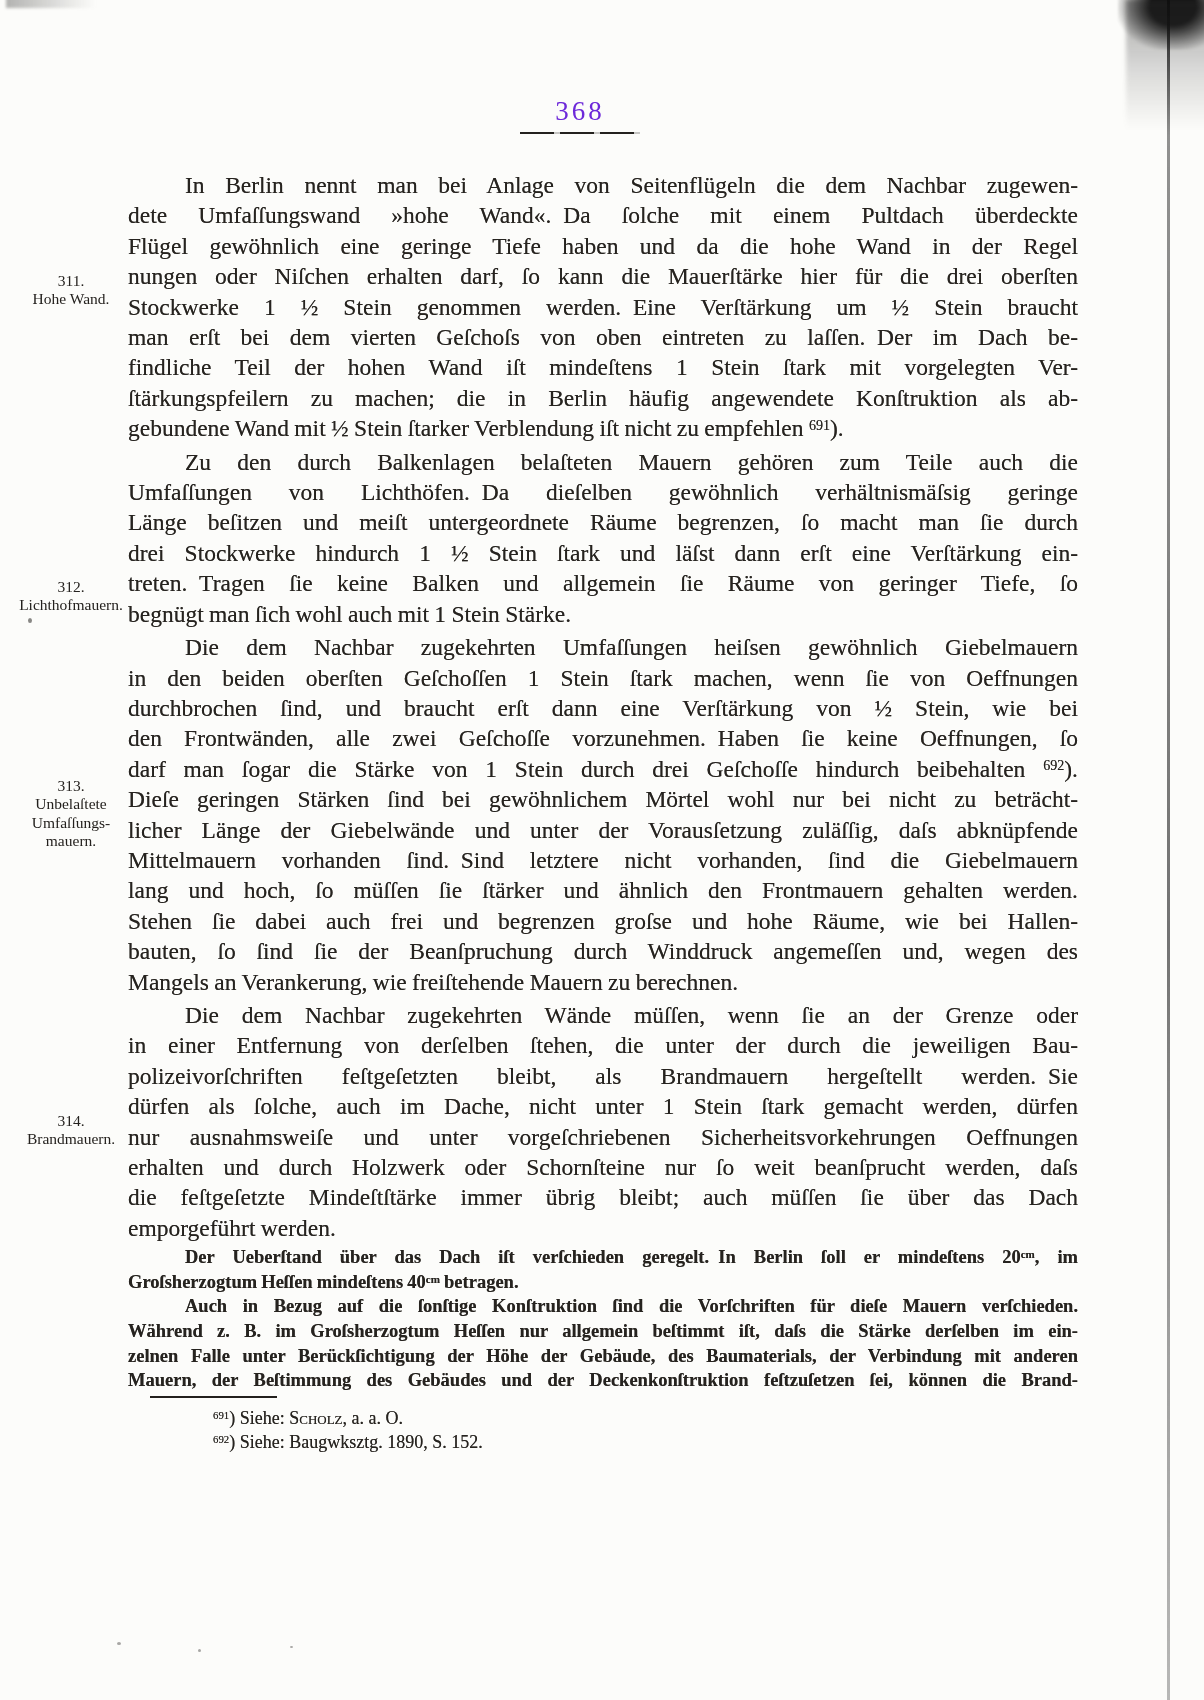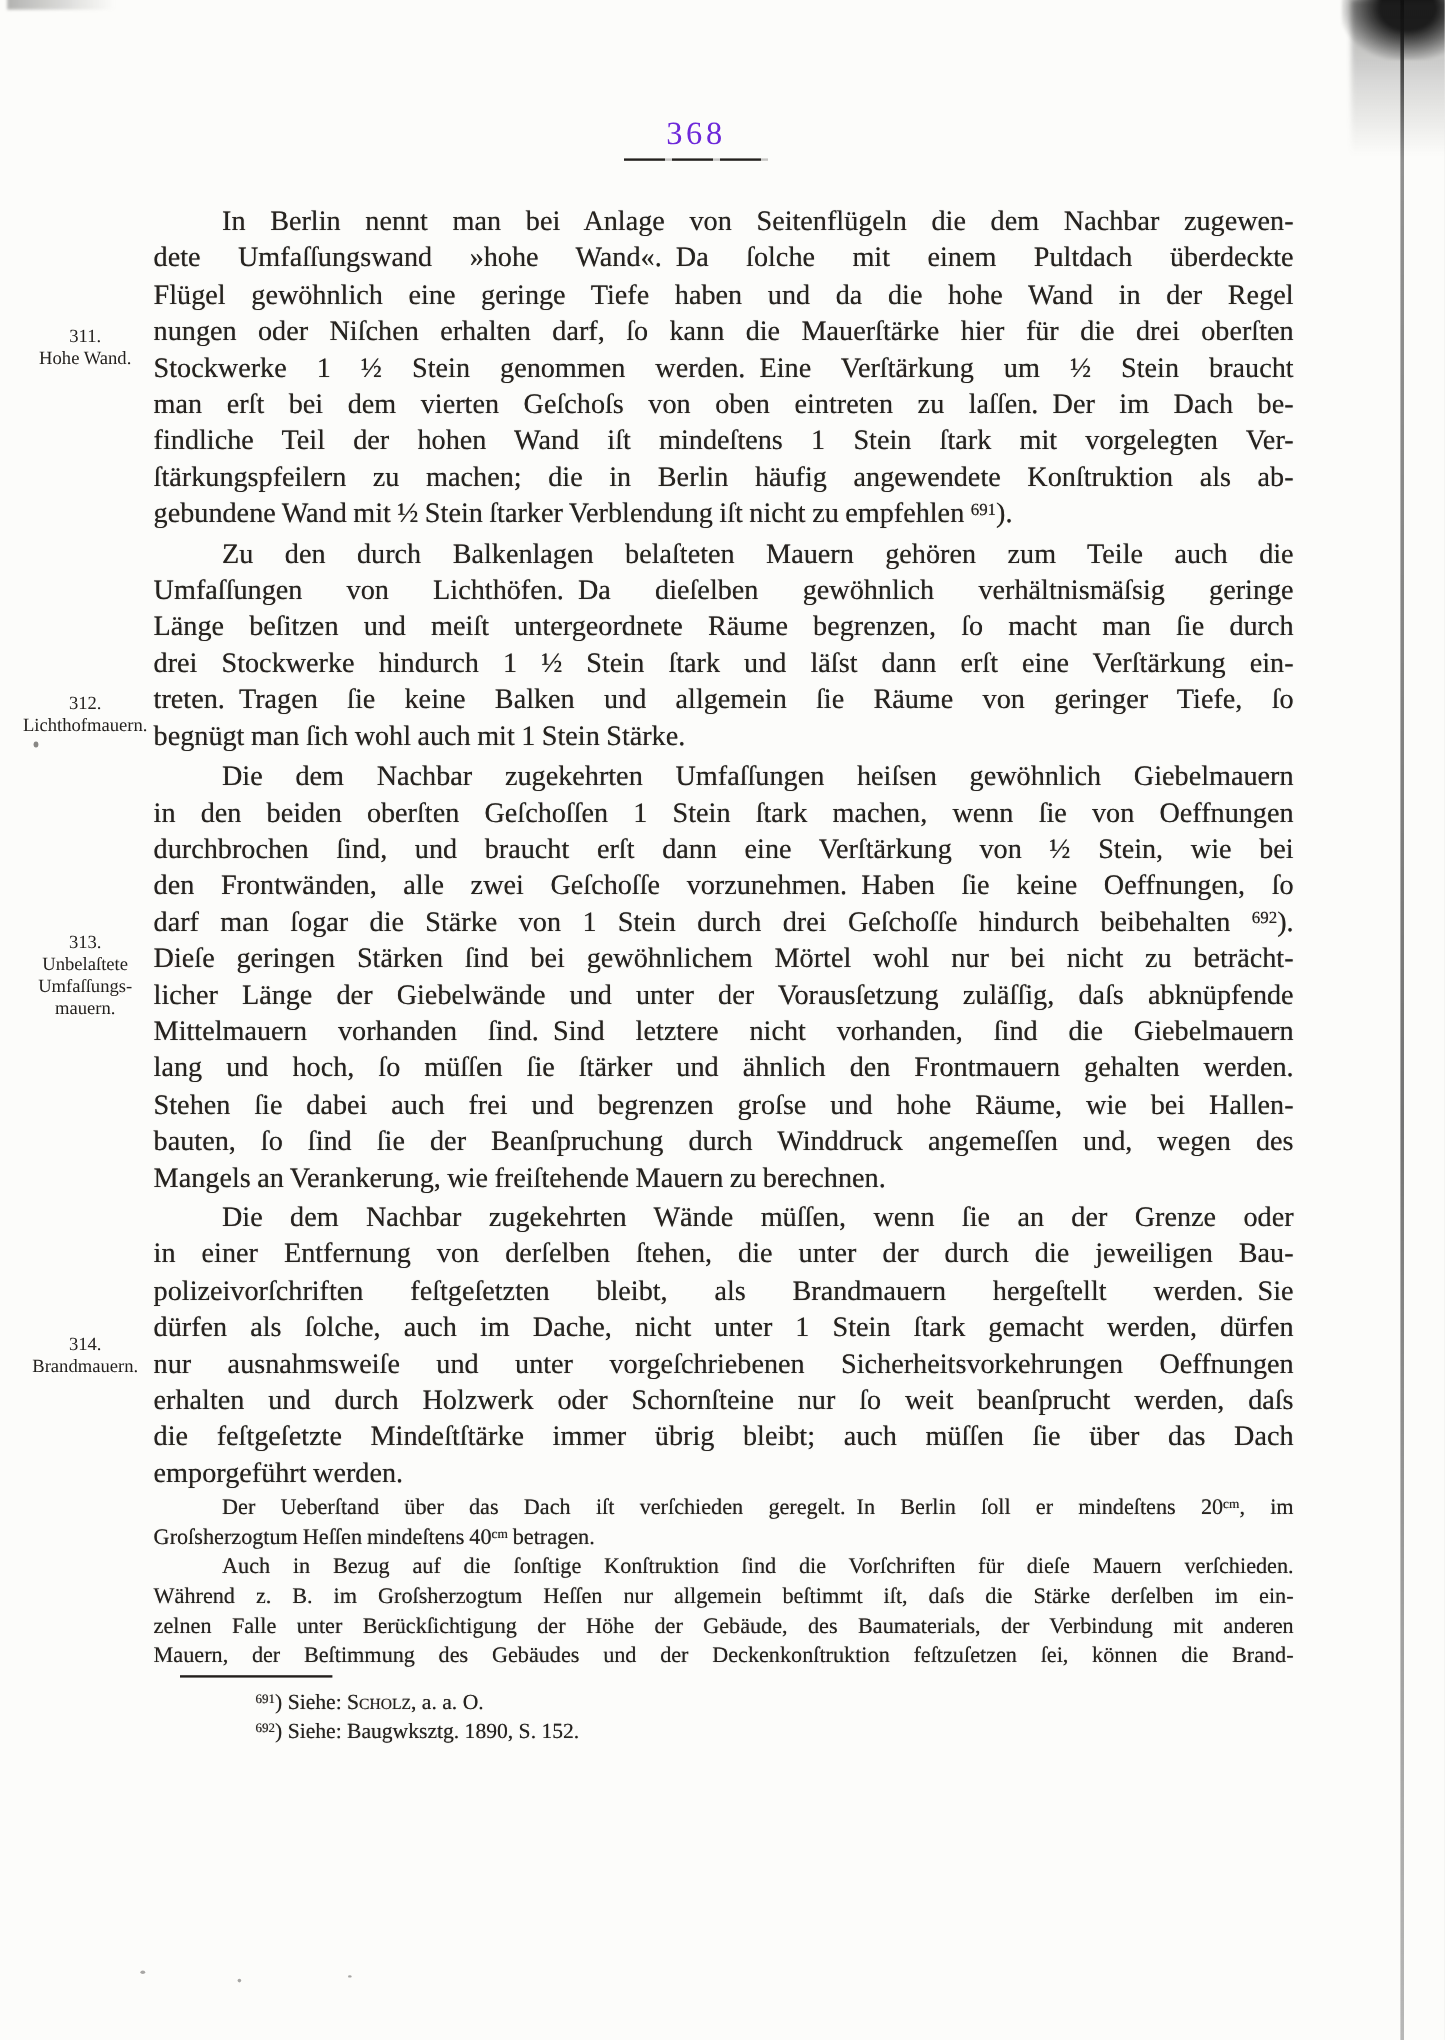--- a/index.html
+++ b/index.html
@@ -38,21 +38,21 @@
   .mn-0{top:272px;} .mn-1{top:578px;} .mn-2{top:762px;margin-top:15px;} .mn-3{top:1112px;}
   .margin-note .line{text-align:center;text-align-last:center;}
   
   .text-col{position:absolute;left:128px;top:170px;width:950px;}
   .para{word-spacing:-0.5px;text-shadow:0 0 .6px rgba(32,29,26,.65);}
   .para .line{text-align:justify;text-align-last:justify;}
   .para .line.last{text-align-last:left;}
   .para.indent .line:first-child{text-indent:57px;}
   .para.body{font-size:23.5px;line-height:30.4px;}
   .para.body + .para.body{margin-top:3px;}
-  .para.small{font-size:18.5px;line-height:24.6px;margin-top:2px;}
+  .para.small{font-size:18.5px;line-height:24.6px;margin-top:2px;font-weight:bold;}
   .para.small.tight{margin-top:0;}
   sup{font-size:60%;vertical-align:baseline;position:relative;top:-0.45em;line-height:0;}
   .sc{font-variant:small-caps;}
   .fnrule{margin-top:3px;margin-left:22px;width:127px;height:2px;background:#23201d;}
   .footnotes{margin-top:8px;padding-left:85px;font-size:18px;line-height:24px;
     text-shadow:0 0 .6px rgba(32,29,26,.65);}
   .footnotes .line{text-align:left;text-align-last:left;}
 </style>
 </head>
 <body>

